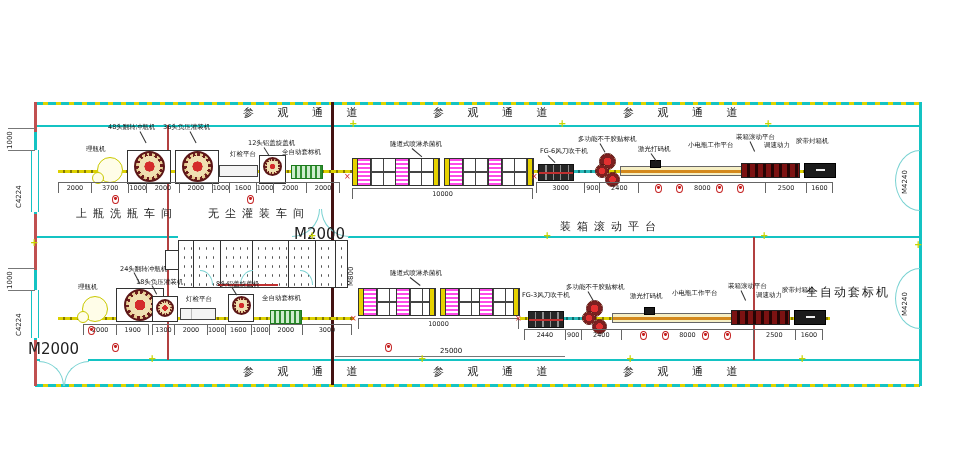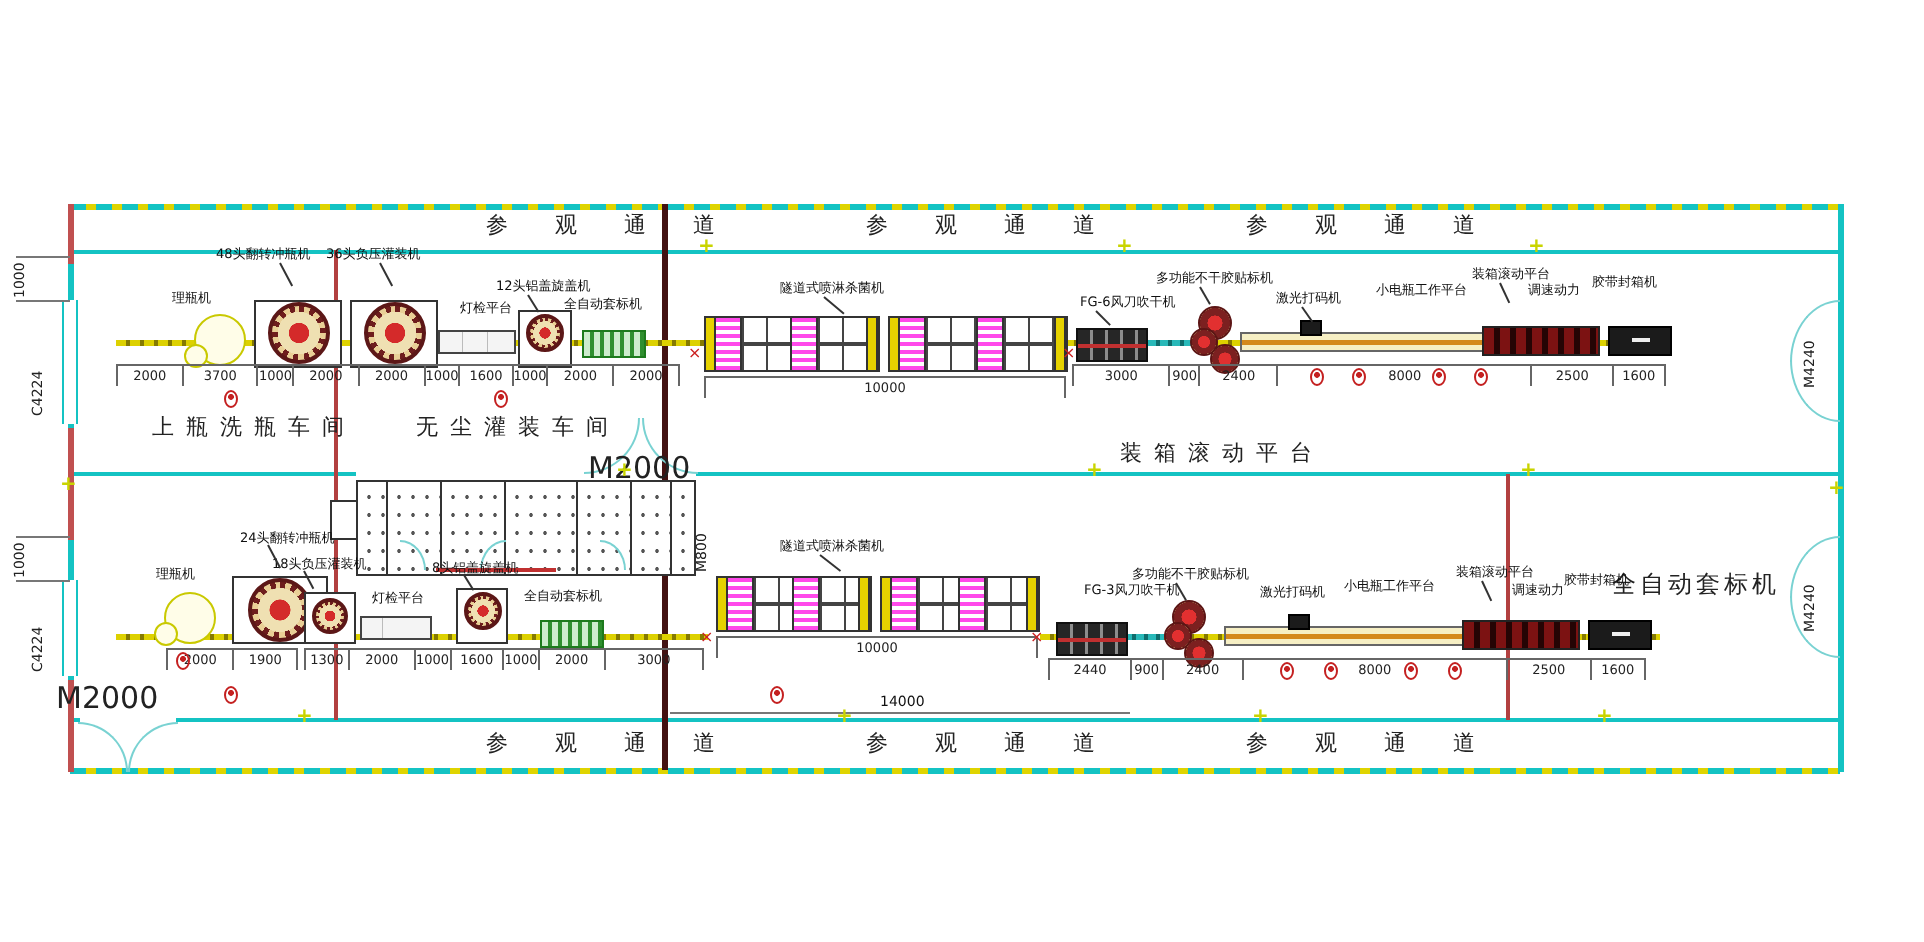--- a/index.html
+++ b/index.html
@@ -122,21 +122,21 @@
   <div class="corridor-label" style="left:243px;top:105px;">参 观 通 道</div>
   <div class="corridor-label" style="left:433px;top:105px;">参 观 通 道</div>
   <div class="corridor-label" style="left:623px;top:105px;">参 观 通 道</div>
   <div class="corridor-label" style="left:243px;top:364px;">参 观 通 道</div>
   <div class="corridor-label" style="left:433px;top:364px;">参 观 通 道</div>
   <div class="corridor-label" style="left:623px;top:364px;">参 观 通 道</div>
   <div class="roomname" style="left:76px;top:206px;">上瓶洗瓶车间</div>
   <div class="roomname" style="left:208px;top:206px;">无尘灌装车间</div>
   <div class="roomname" style="left:560px;top:219px;">装箱滚动平台</div>
   <div class="roomname" style="left:806px;top:284px;letter-spacing:2px;font-size:12px;">全自动套标机</div>
-  <div class="lab" style="left:440px;top:348px;font-size:7px;">14000</div>
+  <div class="lab" style="left:440px;top:348px;font-size:7px;">25000</div>
   <div class="tick" style="left:335px;top:356px;width:230px;"></div>
 
   <div class="machine" style="left:165px;top:250px;width:13px;height:18px;"></div>
   <div class="block" style="left:178px;top:240px;width:168px;height:46px;">
     <div class="cell" style="width:14px;"></div>
     <div class="cell" style="width:26px;"></div>
     <div class="cell" style="width:31px;"></div>
     <div class="cell" style="width:35px;"></div>
     <div class="cell" style="width:26px;"></div>
     <div class="cell" style="width:19px;"></div>
@@ -292,21 +292,21 @@
       <div class="dash"></div>
     </div>
 
   <div class="lab" style="left:78px;top:284px;">理瓶机</div>
   <div class="lab" style="left:120px;top:266px;">24头翻转冲瓶机</div>
   <div class="lab" style="left:136px;top:279px;">18头负压灌装机</div>
   <div class="lab" style="left:186px;top:296px;">灯检平台</div>
   <div class="lab" style="left:216px;top:281px;">8头铝盖旋盖机</div>
   <div class="lab" style="left:262px;top:295px;">全自动套标机</div>
   <div class="lab" style="left:390px;top:270px;">隧道式喷淋杀菌机</div>
-  <div class="lab" style="left:542px;top:292px;">FG-3风刀吹干机</div>
+  <div class="lab" style="left:522px;top:292px;">FG-3风刀吹干机</div>
   <div class="lab" style="left:566px;top:284px;">多功能不干胶贴标机</div>
   <div class="lab" style="left:630px;top:293px;">激光打码机</div>
   <div class="lab" style="left:672px;top:290px;">小电瓶工作平台</div>
   <div class="lab" style="left:728px;top:283px;">装箱滚动平台</div>
   <div class="lab" style="left:756px;top:292px;">调速动力</div>
   <div class="lab" style="left:782px;top:287px;">胶带封箱机</div>
 
   <div class="leader" style="left:134px;top:272px;transform:rotate(62deg);"></div>
   <div class="leader" style="left:152px;top:285px;transform:rotate(62deg);width:10px;"></div>
   <div class="leader" style="left:232px;top:287px;transform:rotate(58deg);width:9px;"></div>

